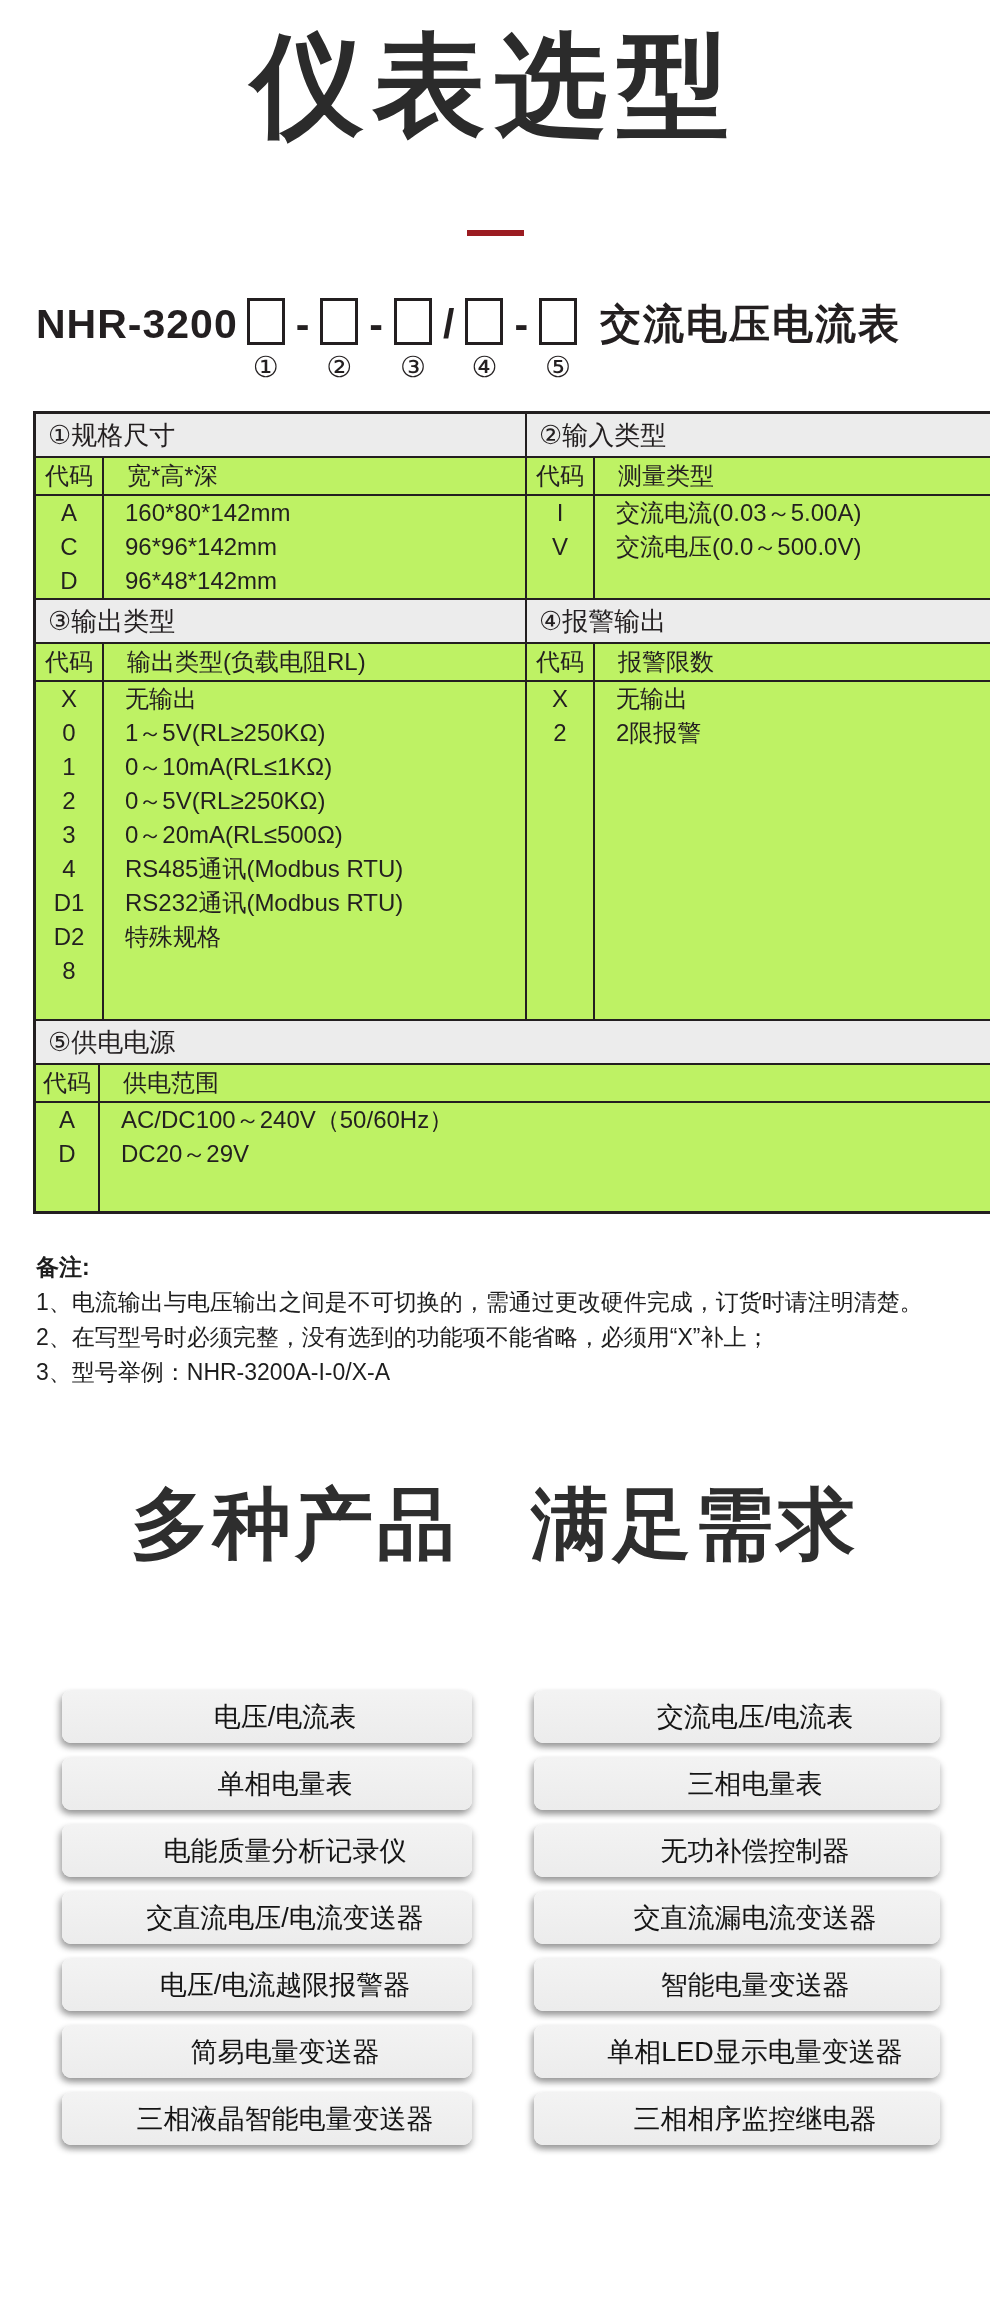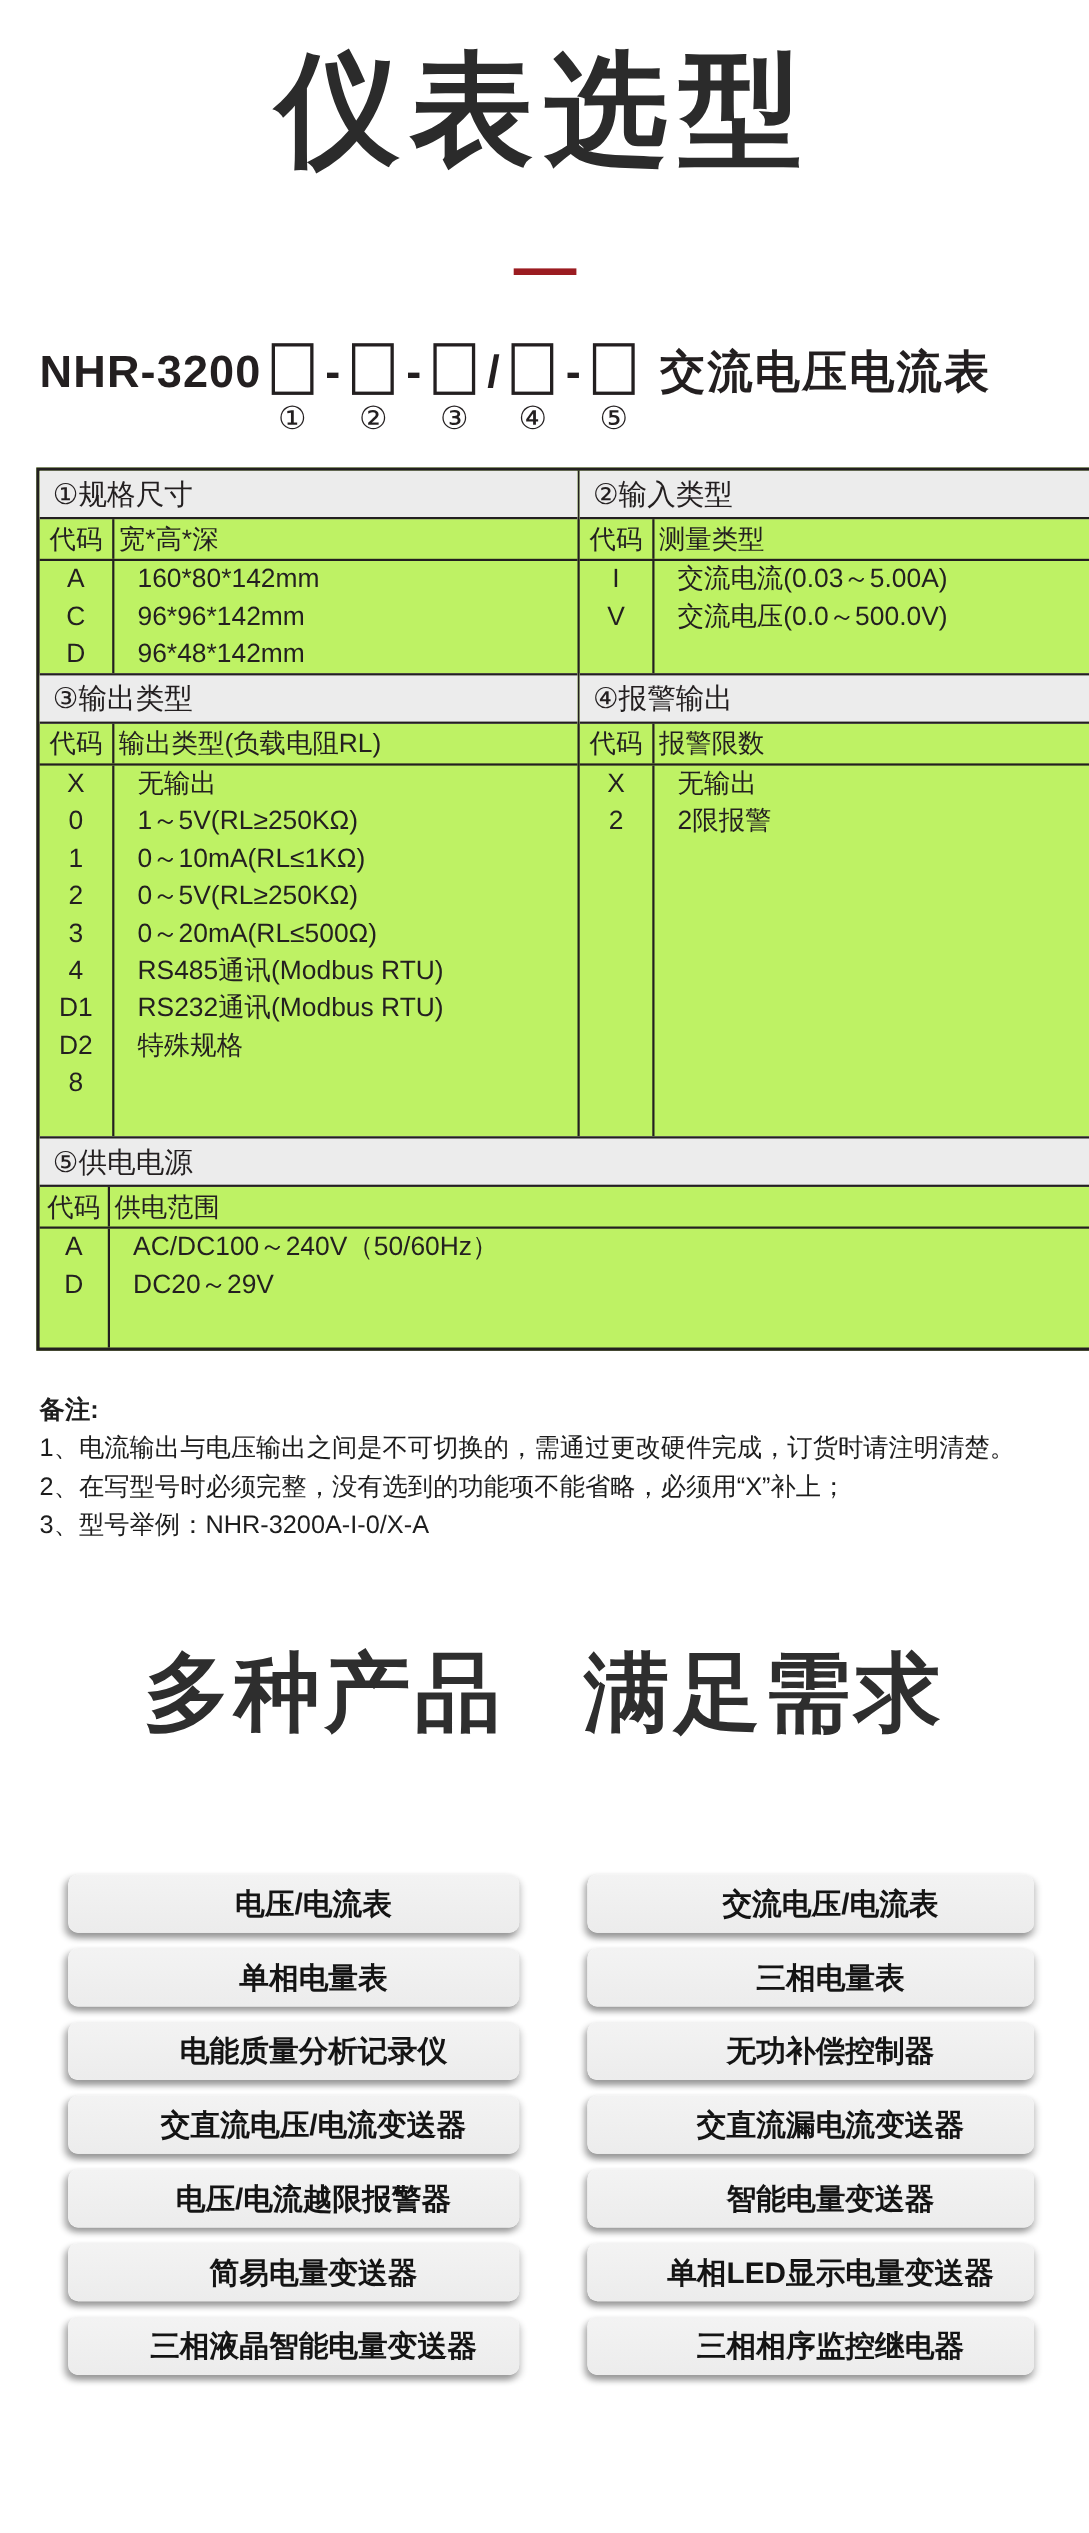--- a/index.html
+++ b/index.html
@@ -5,21 +5,21 @@
   * { margin:0; padding:0; box-sizing:border-box; }
   html,body { background:#ffffff; }
   body {
     width:990px; height:2303px; margin:0 auto; overflow:hidden;
     font-family:"Liberation Sans","DejaVu Sans",sans-serif;
     color:#231f20;
   }
 
   
   .main-title {
-    padding-top:32px; text-align:center;
+    padding-top:18px; text-align:center;
     font-size:112px; line-height:136px; font-weight:900;
     letter-spacing:10px; color:#2b2b2b;
   }
   .red-dash {
     width:57px; height:6px; margin:76px auto 0; background:#9b1c21;
   }
 
   
   .model-line {
     display:flex; align-items:flex-start;
@@ -46,21 +46,21 @@
   .sec-header {
     flex:0 0 44px; background:#ececec;
     border-bottom:2px solid #231f20;
     display:flex; align-items:center;
     font-size:26px; padding-left:12px;
   }
   .sec-header.mid { border-top:2px solid #231f20; flex-basis:46px; }
 
   .sub-row { flex:0 0 38px; display:flex; border-bottom:2px solid #231f20; font-size:24px; }
   .sub-code { flex:0 0 68px; border-right:2px solid #231f20; display:flex; align-items:center; justify-content:center; }
-  .sub-desc { flex:1; display:flex; align-items:center; padding-left:4px; }
+  .sub-desc { flex:1; display:flex; align-items:center; padding-left:23px; }
 
   .rows-region { display:flex; font-size:24px; }
   .rows-fixed-102 { flex:0 0 102px; }
   .rows-grow { flex:1 1 auto; }
   .code-col { flex:0 0 68px; border-right:2px solid #231f20; display:flex; flex-direction:column; align-items:center; }
   .desc-col { flex:1; display:flex; flex-direction:column; padding-left:21px; }
   .cell { height:34px; line-height:34px; white-space:nowrap; }
 
   
   .notes { margin:36px 0 0 36px; font-size:23px; color:#1d1d1d; }
@@ -75,21 +75,21 @@
   .product-grid {
     margin:118px 0 0 62px;
     display:grid; grid-template-columns:410px 406px;
     column-gap:62px; row-gap:14px;
   }
   .product-btn {
     height:53px; display:flex; align-items:center; justify-content:center;
     background:linear-gradient(180deg,#f3f3f3 0%,#ececec 100%);
     border-radius:9px;
     box-shadow:-3px 4px 6px rgba(0,0,0,0.30), 2px 4px 6px rgba(0,0,0,0.16);
-    font-size:27px; font-weight:700; color:#141414; white-space:nowrap;
+    font-size:27px; font-weight:400; color:#141414; white-space:nowrap;
     cursor:pointer;
     padding-left:36px;
   }
 </style>
 </head>
 <body>
 
 <div>
 
   <h1 class="main-title">仪表选型</h1>

